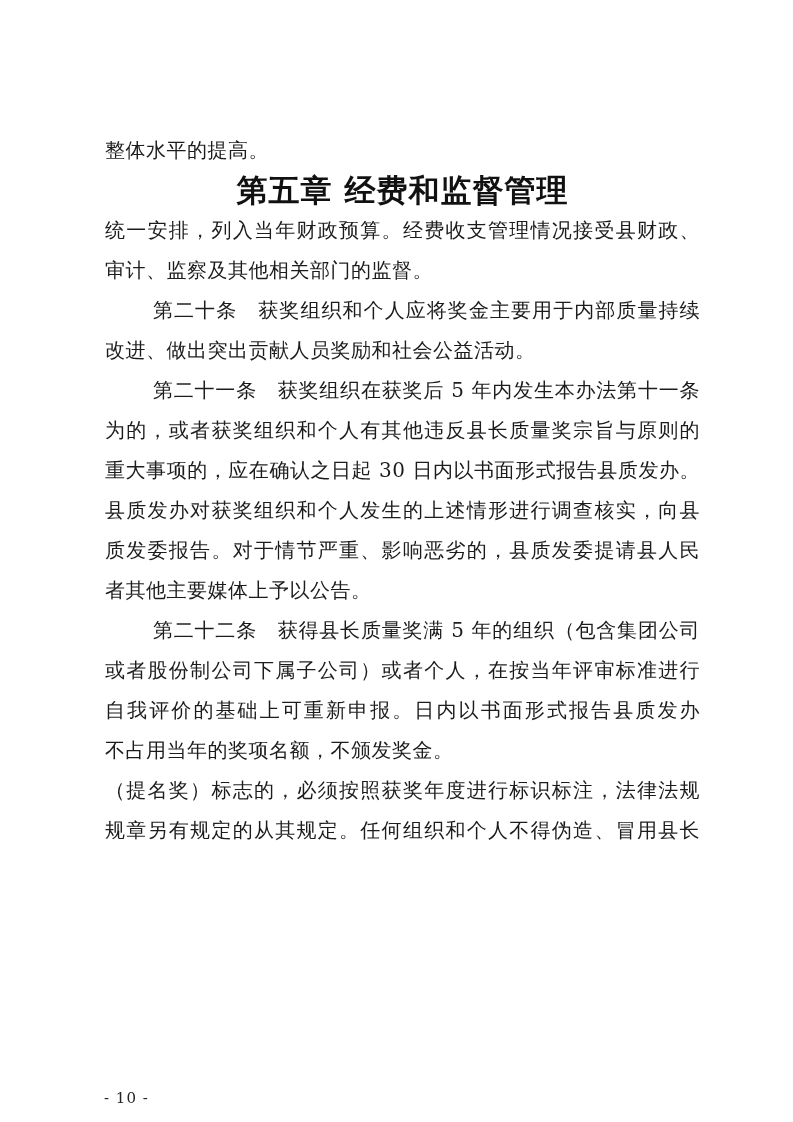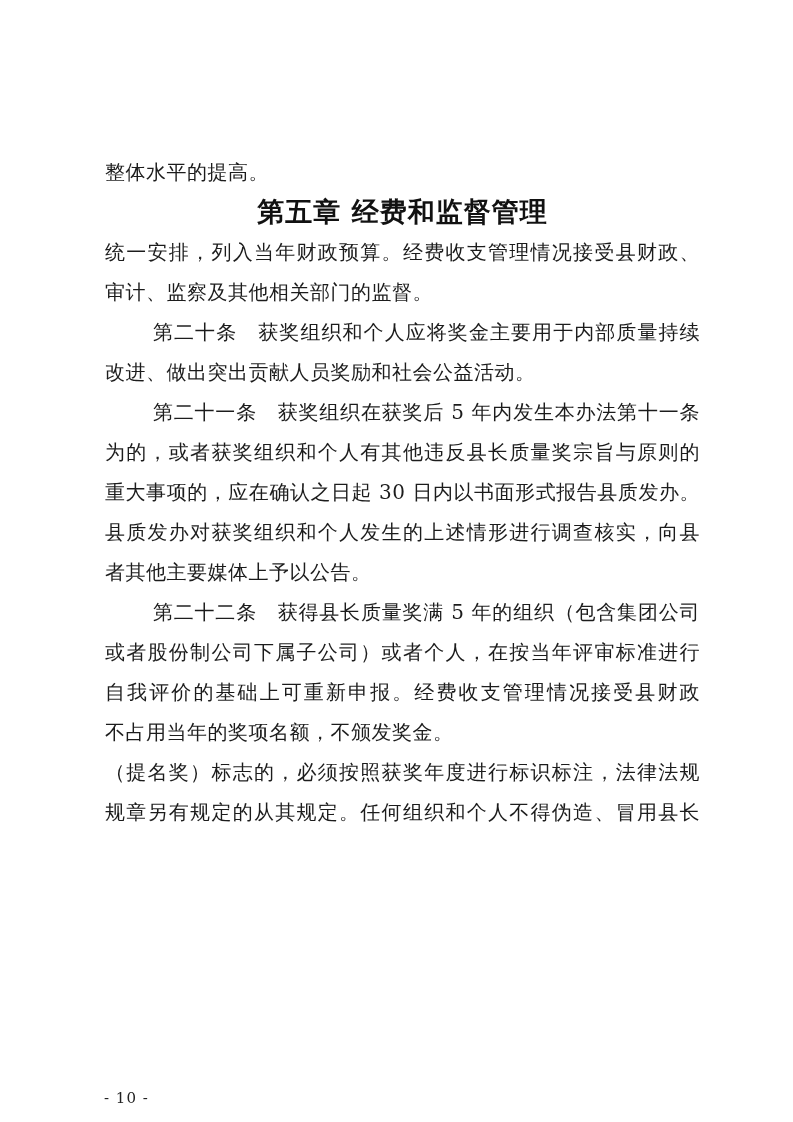--- a/index.html
+++ b/index.html
@@ -11,21 +11,21 @@
     position: relative;
     width: 793px;
     height: 1122px;
     background: #ffffff;
     overflow: hidden;
     font-family: "DejaVu Serif", "Liberation Serif", serif;
   }
   .doc-body {
     position: absolute;
     left: 105px;
-    top: 152px;
+    top: 130px;
     width: 595px;
   }
   .line {
     height: 40px;
     line-height: 40px;
     font-size: 20px;
     color: #1c1c1c;
     letter-spacing: 0.5px;
     white-space: normal;
     overflow: hidden;
@@ -37,21 +37,21 @@
   }
   .line.indent {
     text-indent: 48px;
   }
   .chapter-heading {
     height: 40px;
     line-height: 40px;
     text-align: center;
     font-family: "DejaVu Sans", "Liberation Sans", sans-serif;
     font-weight: 700;
-    font-size: 27px;
+    font-size: 31px;
     color: #111111;
     letter-spacing: 1px;
   }
   .page-number {
     position: absolute;
     left: 104px;
     top: 1087px;
     height: 22px;
     line-height: 22px;
     font-size: 15px;
@@ -68,22 +68,23 @@
       <div class="line">整体水平的提高。</div>
       <div class="chapter-heading">第五章 经费和监督管理</div>
       <div class="line fill">统一安排，列入当年财政预算。经费收支管理情况接受县财政、</div>
       <div class="line">审计、监察及其他相关部门的监督。</div>
       <div class="line fill indent">第二十条　获奖组织和个人应将奖金主要用于内部质量持续</div>
       <div class="line">改进、做出突出贡献人员奖励和社会公益活动。</div>
       <div class="line fill indent">第二十一条　获奖组织在获奖后 5 年内发生本办法第十一条</div>
       <div class="line fill">为的，或者获奖组织和个人有其他违反县长质量奖宗旨与原则的</div>
       <div class="line fill">重大事项的，应在确认之日起 30 日内以书面形式报告县质发办。</div>
       <div class="line fill">县质发办对获奖组织和个人发生的上述情形进行调查核实，向县</div>
+      <div class="line fill">质发委报告。对于情节严重、影响恶劣的，县质发委提请县人民</div>
       <div class="line">者其他主要媒体上予以公告。</div>
       <div class="line fill indent">第二十二条　获得县长质量奖满 5 年的组织（包含集团公司</div>
       <div class="line fill">或者股份制公司下属子公司）或者个人，在按当年评审标准进行</div>
-      <div class="line fill">自我评价的基础上可重新申报。经费收支管理情况接受县财政</div>
+      <div class="line fill">自我评价的基础上可重新申报。日内以书面形式报告县质发办</div>
       <div class="line">不占用当年的奖项名额，不颁发奖金。</div>
       <div class="line fill">（提名奖）标志的，必须按照获奖年度进行标识标注，法律法规</div>
       <div class="line fill">规章另有规定的从其规定。任何组织和个人不得伪造、冒用县长</div>
     </div>
   <div class="page-number">- 10 -</div>
 </div>
 
 </body></html>

